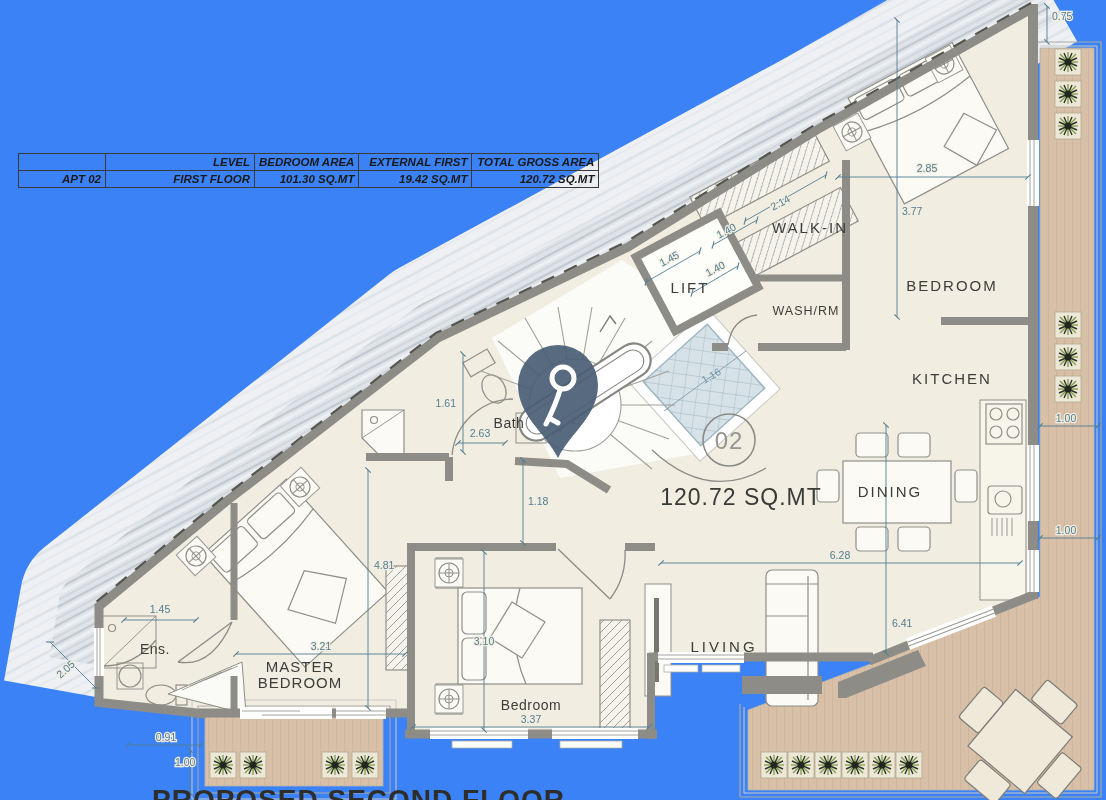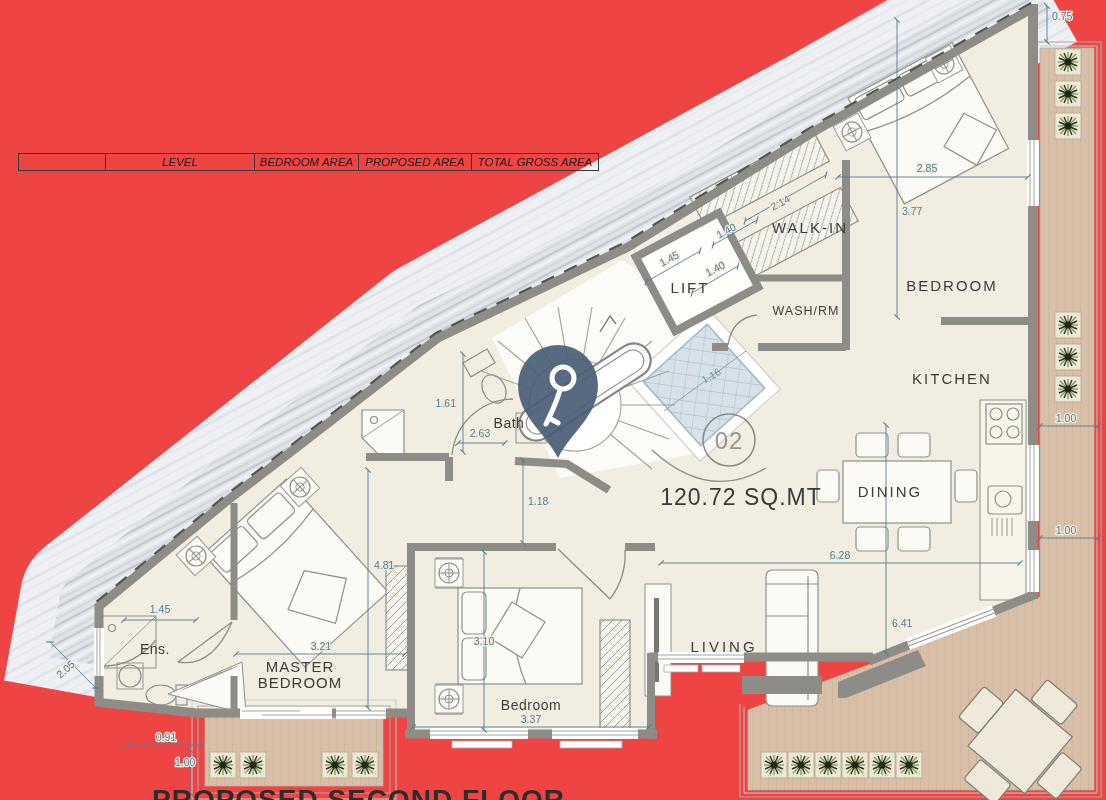--- a/index.html
+++ b/index.html
@@ -1,23 +1,23 @@
 <!DOCTYPE html>
 <html><head>
 <meta charset="utf-8">
 <style>
   html,body{margin:0;padding:0;background:#fff;}
-  .canvas{position:relative;width:1106px;height:800px;overflow:hidden;background:#ef4444;
+  .canvas{position:relative;width:1106px;height:800px;overflow:hidden;background:#3b82f6;
           font-family:"Liberation Sans",sans-serif;}
   svg{position:absolute;left:0;top:0;}
   
   table.areatable{position:absolute;left:18px;top:153px;border-collapse:collapse;
     font-family:"Liberation Sans",sans-serif;font-style:italic;font-size:11.5px;color:#191919;}
   table.areatable th,table.areatable td{border:1.2px solid #3a3a3a;height:16px;padding:0 4px;
-    font-weight:normal;text-align:center;white-space:nowrap;}
+    font-weight:bold;text-align:right;white-space:nowrap;}
   .c0{width:78px}.c1{width:140px}.c2{width:95px}.c3{width:104px}.c4{width:118px}
   td.lvl{text-align:left;padding-left:7px;}
   
   .title{position:absolute;left:152px;top:784px;font-size:28px;font-weight:bold;
     letter-spacing:1px;color:#2d2d2b;white-space:nowrap;}
   
   text{font-family:"Liberation Sans",sans-serif;}
   .rm{font-size:15px;fill:#3d3d3b;letter-spacing:2px;text-anchor:middle;}
   .rms{font-size:14px;fill:#3d3d3b;letter-spacing:.5px;text-anchor:middle;}
   .rmw{font-size:12.5px;fill:#3d3d3b;letter-spacing:1px;text-anchor:middle;}
@@ -385,21 +385,28 @@
   <path d="M560,390 C556,404 552,412 546,424 M549,418 L558,423" fill="none" stroke="#ffffff" stroke-width="5" stroke-linecap="round"></path>
 </g>
 </svg>
 
 <table class="areatable">
   <tbody>
         <tr>
     <th class="c0"></th>
     <th class="c1">LEVEL</th>
     <th class="c2">BEDROOM AREA</th>
-    <th class="c3">PROPOSED AREA</th>
+    <th class="c3">EXTERNAL FIRST</th>
     <th class="c4">TOTAL GROSS AREA</th>
+  </tr>
+  <tr>
+    <td>APT 02</td>
+    <td class="lvl">FIRST FLOOR</td>
+    <td>101.30 SQ.MT</td>
+    <td>19.42 SQ.MT</td>
+    <td>120.72 SQ.MT</td>
   </tr>
 </tbody>
     </table>
 
 <div class="title">PROPOSED SECOND FLOOR</div>
 
 </div>
 
 </body></html>

